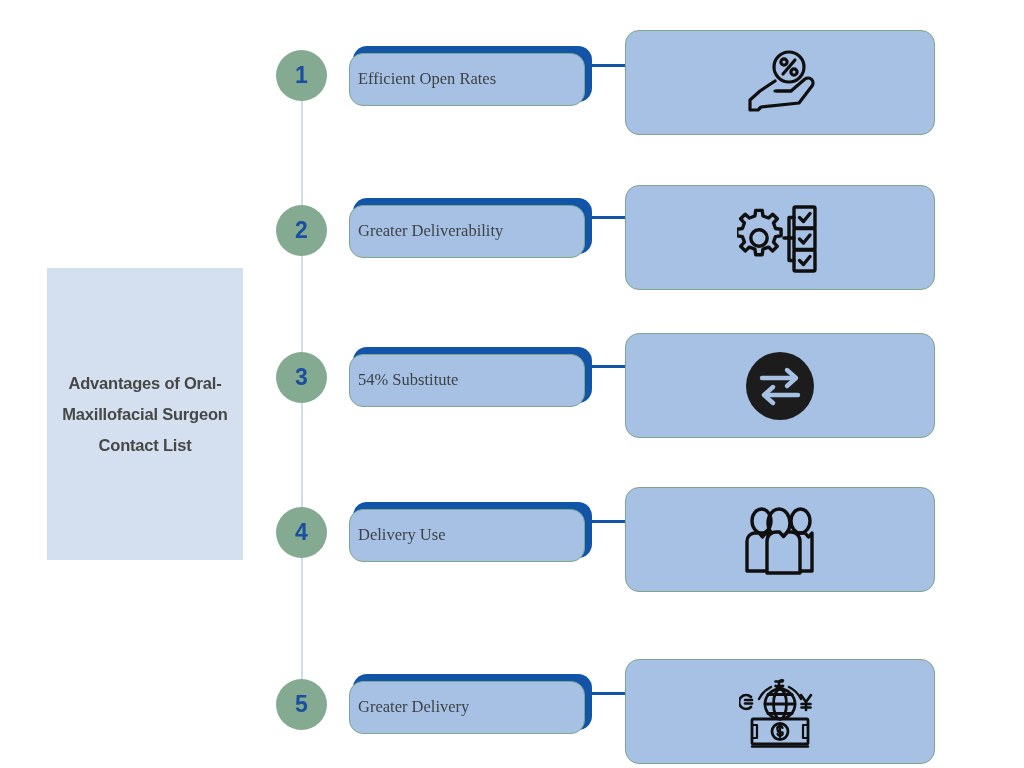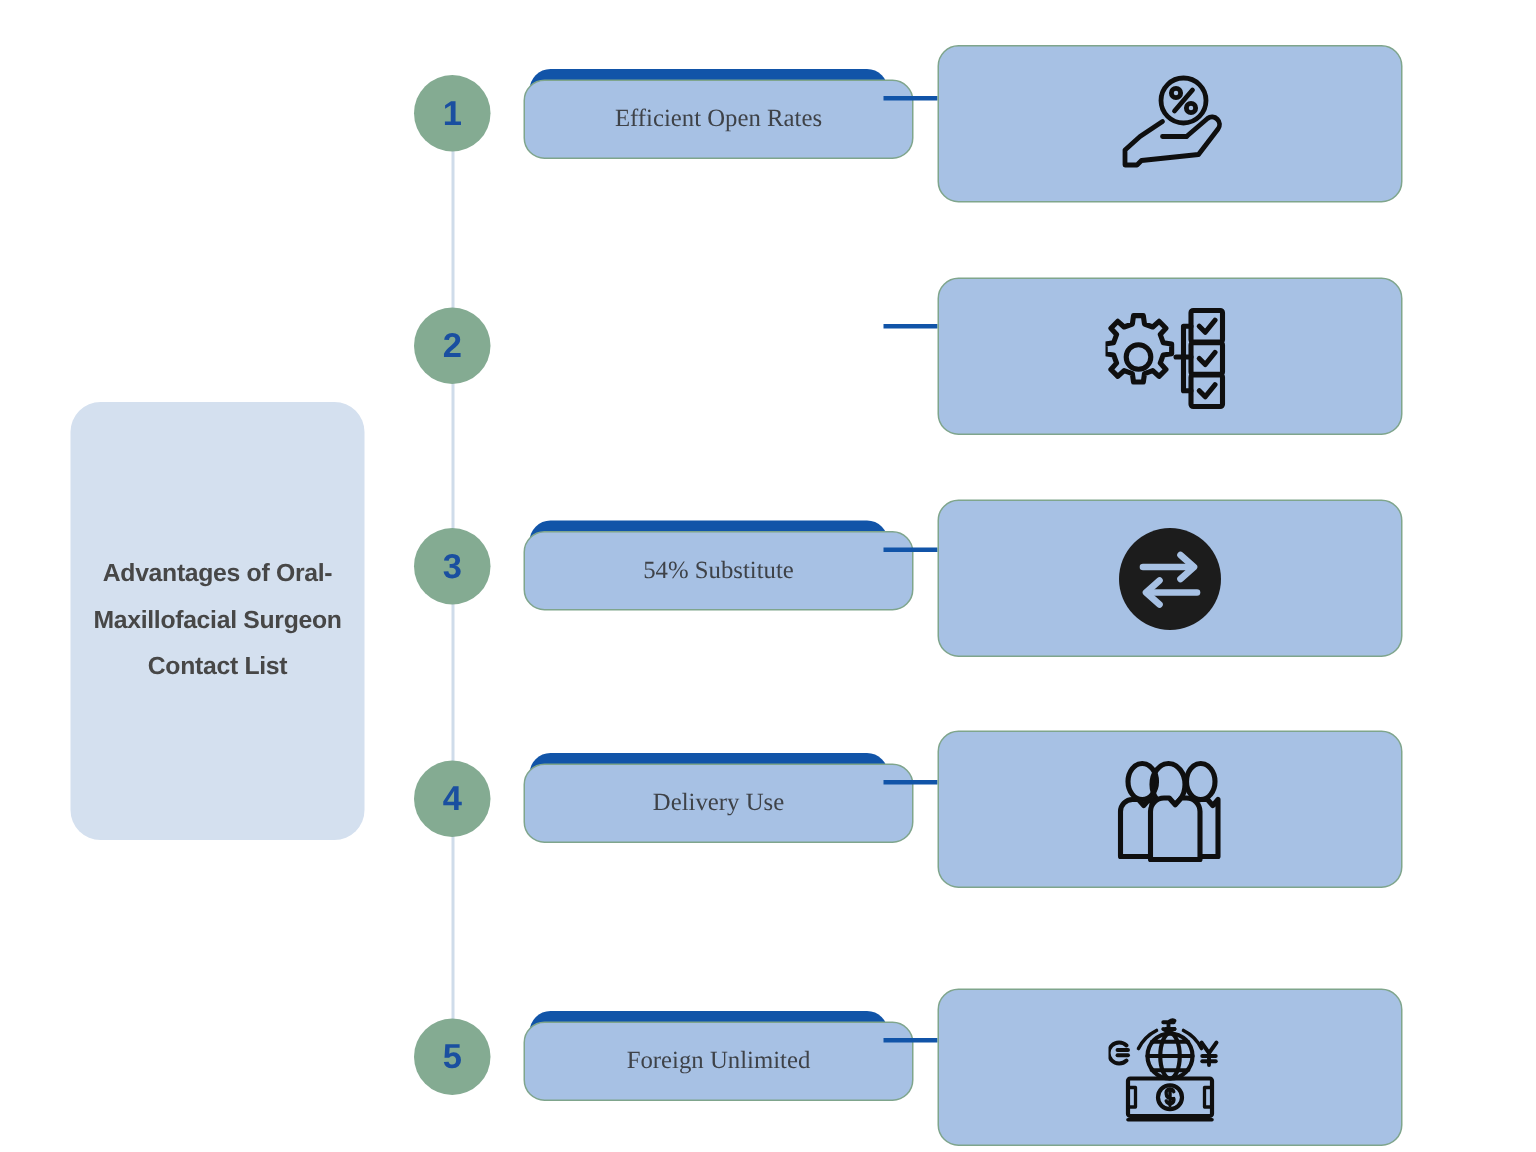--- a/index.html
+++ b/index.html
@@ -16,21 +16,21 @@
   }
 
   
   #title-panel {
     position: absolute;
     left: 47px;
     top: 268px;
     width: 196px;
     height: 292px;
     background: #d4e0ef;
-    border-radius: 20px;
+    border-radius: 0;
   }
   #title-panel .title-text {
     position: absolute;
     left: 14px;
     right: 14px;
     top: 50%;
     transform: translateY(-50%);
     text-align: center;
     font-family: "Liberation Sans", sans-serif;
     font-weight: bold;
@@ -91,29 +91,28 @@
     top: 0;
     width: 239px;
     height: 56px;
     background: #1154a8;
     border-radius: 14px;
   }
   .label-card .front-plate {
     position: absolute;
     left: 0;
     top: 7px;
-    width: 260px;
+    width: 236px;
     height: 53px;
     background: #a7c1e4;
     border: 1.6px solid #7fa58c;
     border-radius: 14px;
     box-sizing: border-box;
     display: flex;
     align-items: center;
-    justify-content: center;
   }
   .label-card .label-text {
     font-family: "Liberation Serif", serif;
     font-size: 16.5px;
     color: #3e4248;
     text-align: center;
     padding: 0 8px;
     line-height: 1.15;
   }
 
@@ -199,20 +198,26 @@
         <line x1="54" y1="12" x2="42" y2="26"></line>
         <path d="M34 33 L19 43 L9 52 L9 62 L17 62 L20 59 L58 55 L71 38 A5 5 0 0 0 64 31 L50 43 L34 43"></path>
         <path d="M50 43 L36 43"></path>
       </svg>
     </span>
   </div>
 </div>
 
 <div class="row" id="row-2">
   <div class="step-circle">2</div>
+  <div class="label-card">
+    <div class="back-plate"></div>
+    <div class="front-plate">
+      <span class="label-text">Greater Deliverability</span>
+    </div>
+  </div>
   <div class="connector"></div>
   <div class="icon-panel">
     <span>
       <svg width="86" height="72" viewBox="0 0 86 72" fill="none" stroke="#0f0f0f" stroke-width="3.4" stroke-linecap="round" stroke-linejoin="round">
         <path d="M24 14 l5.5 2 4.2-3.8 4.6 4.6 -3.8 4.2 2 5.5 5.6 0.8 v6.5 l-5.6 0.8 -2 5.5 3.8 4.2 -4.6 4.6 -4.2-3.8 -5.5 2 -0.8 5.6 h-6.5 l-0.8-5.6 -5.5-2 -4.2 3.8 -4.6-4.6 3.8-4.2 -2-5.5 -5.6-0.8 v-6.5 l5.6-0.8 2-5.5 -3.8-4.2 4.6-4.6 4.2 3.8 5.5-2 0.8-5.6 h6.5 z" transform="translate(2,0)"></path>
         <circle cx="22" cy="36" r="8.2"></circle>
         <rect x="57" y="5" width="21" height="21" rx="1.5"></rect>
         <polyline points="62.5,15.5 66.5,19.5 73,11.5"></polyline>
         <rect x="57" y="26.5" width="21" height="21" rx="1.5"></rect>
         <polyline points="62.5,37 66.5,41 73,33"></polyline>
@@ -272,21 +277,21 @@
       </svg>
     </span>
   </div>
 </div>
 
 <div class="row" id="row-5">
   <div class="step-circle">5</div>
   <div class="label-card">
     <div class="back-plate"></div>
     <div class="front-plate">
-      <span class="label-text">Foreign Unlimited</span>
+      <span class="label-text">Greater Delivery</span>
     </div>
   </div>
   <div class="connector"></div>
   <div class="icon-panel">
     <span>
       <svg width="82" height="74" viewBox="0 0 82 74" fill="none" stroke="#0f0f0f" stroke-width="2.8" stroke-linecap="round" stroke-linejoin="round">
 
         <circle cx="41" cy="29" r="15"></circle>
         <ellipse cx="41" cy="29" rx="6.5" ry="15"></ellipse>
         <line x1="26" y1="29" x2="56" y2="29"></line>

